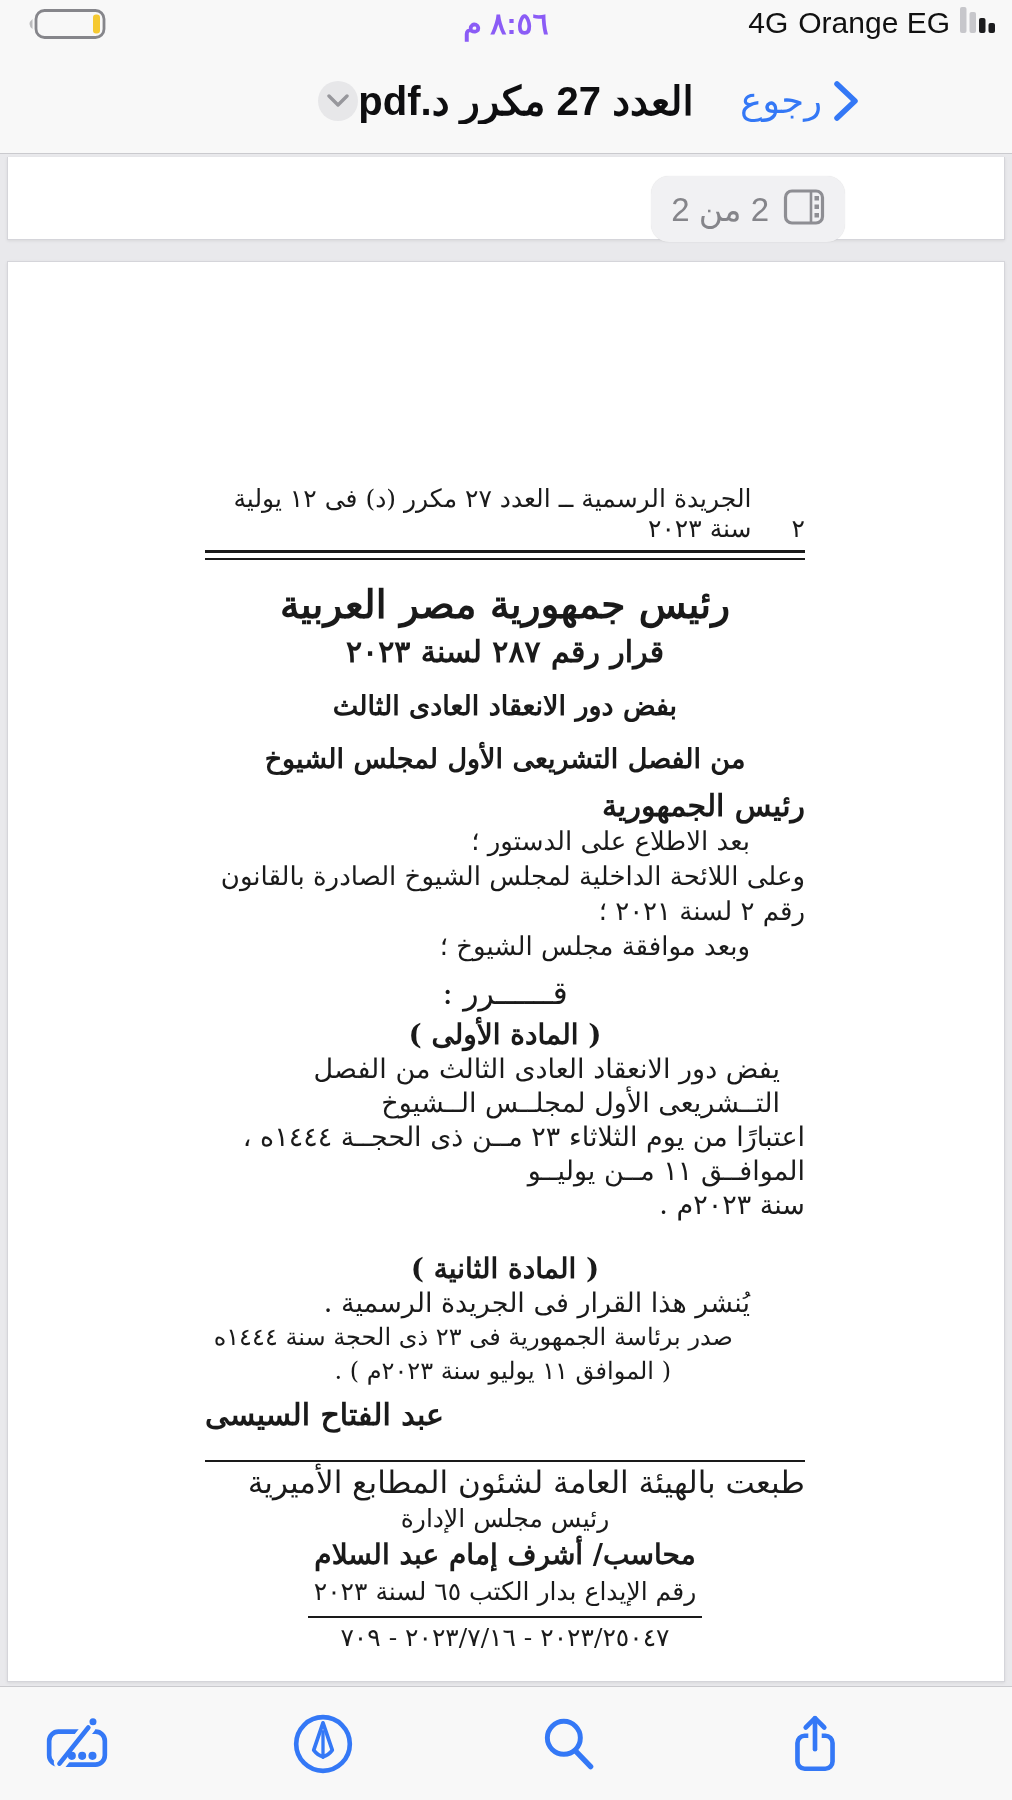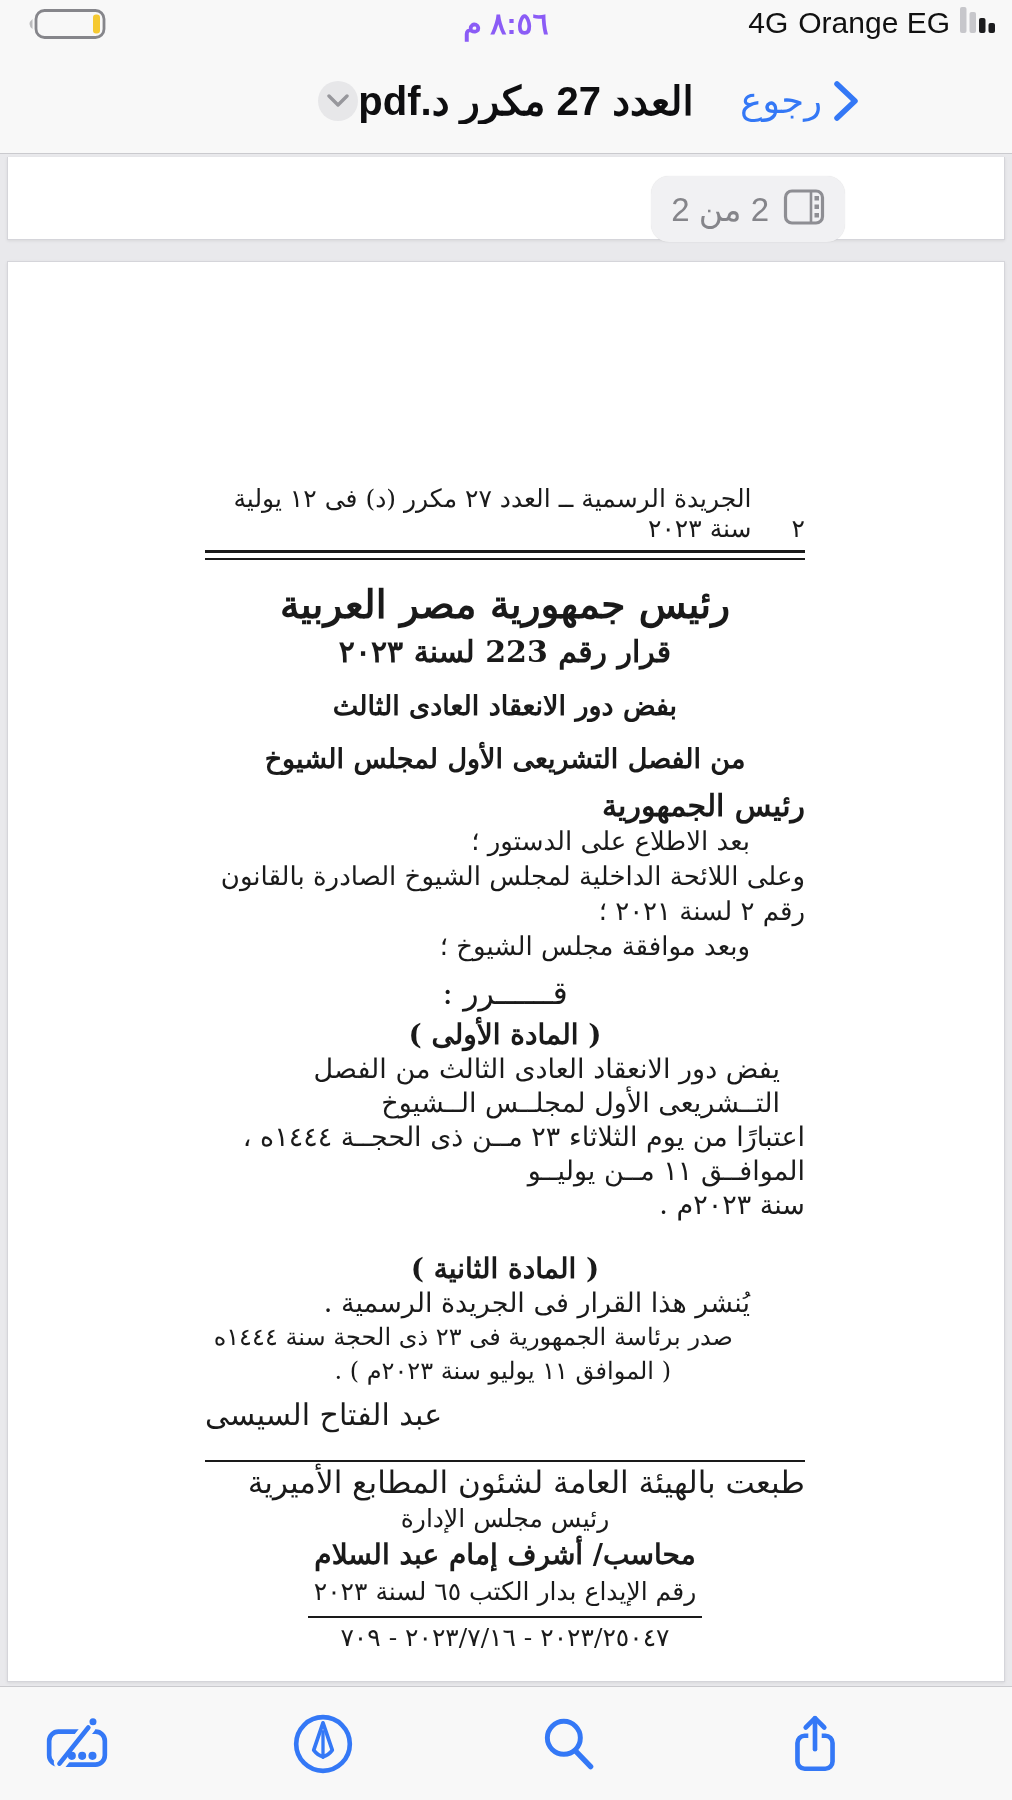--- a/index.html
+++ b/index.html
@@ -53,21 +53,21 @@
   .preamble-line{font-size:26px;line-height:35px;}
   .indent1{padding-left:0;padding-right:55px;}
   .decided{margin-top:10px;font-size:32px;line-height:38px;font-weight:normal;text-align:center;}
   .article-title{margin-top:6px;font-size:28px;line-height:34px;font-weight:bold;text-align:center;}
   .body-line{font-size:27px;line-height:34px;}
   .indent-first{padding-right:25px;}
   .art2-title{margin-top:30px;}
   .issued{font-size:24px;line-height:34px;}
   .indent2{padding-right:72px;}
   .indent3{padding-right:134px;}
-  .signature{margin-top:8px;font-size:30px;line-height:38px;font-weight:normal;text-align:left;}
+  .signature{margin-top:8px;font-size:30px;line-height:38px;font-weight:bold;text-align:left;}
   .footer-rule{margin-top:26px;border-top:2.5px solid #1A1A1A;}
   .printer{font-size:31px;line-height:40px;font-weight:normal;}
   .chair-title{font-size:25px;line-height:34px;text-align:center;}
   .chair-name{font-size:28px;line-height:38px;font-weight:bold;text-align:center;}
   .deposit-wrap{text-align:center;margin-top:2px;}
   .deposit{display:inline-block;font-size:25px;line-height:32px;border-bottom:2.5px solid #1A1A1A;
            padding:0 6px 8px 6px;}
   .print-code{margin-top:4px;font-size:25px;line-height:32px;text-align:center;}
 
   
@@ -142,21 +142,21 @@
     <div class="page-card page-main">
       <div class="doc">
 
         <div class="doc-header-row">
           <span>٢</span>
           <span>الجريدة الرسمية ــ العدد ٢٧ مكرر (د) فى ١٢ يولية سنة ٢٠٢٣</span>
         </div>
         <div class="doc-rule"></div>
 
         <div class="authority">رئيس جمهورية مصر العربية</div>
-        <div class="decree-no">قرار رقم 223 لسنة ٢٠٢٣</div>
+        <div class="decree-no">قرار رقم ٢٨٧ لسنة ٢٠٢٣</div>
         <div class="subject">بفض دور الانعقاد العادى الثالث</div>
         <div class="subject">من الفصل التشريعى الأول لمجلس الشيوخ</div>
 
         <div class="issuer">رئيس الجمهورية</div>
         <div class="preamble-line indent1">بعد الاطلاع على الدستور ؛</div>
         <div class="preamble-line">وعلى اللائحة الداخلية لمجلس الشيوخ الصادرة بالقانون رقم ٢ لسنة ٢٠٢١ ؛</div>
         <div class="preamble-line indent1">وبعد موافقة مجلس الشيوخ ؛</div>
 
         <div class="decided">قــــــرر :</div>
 

